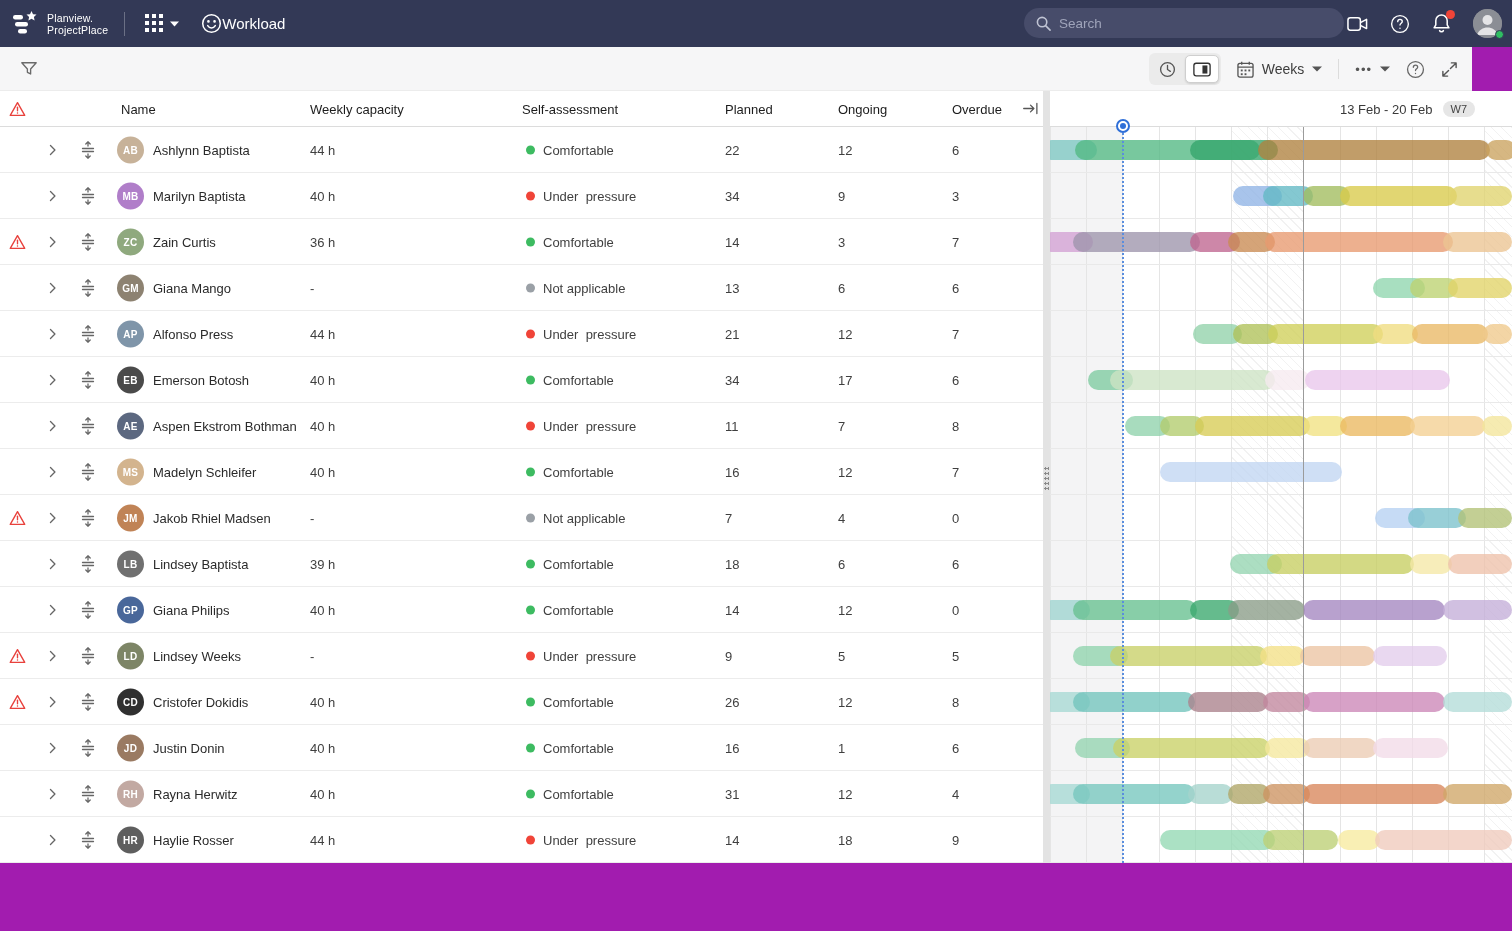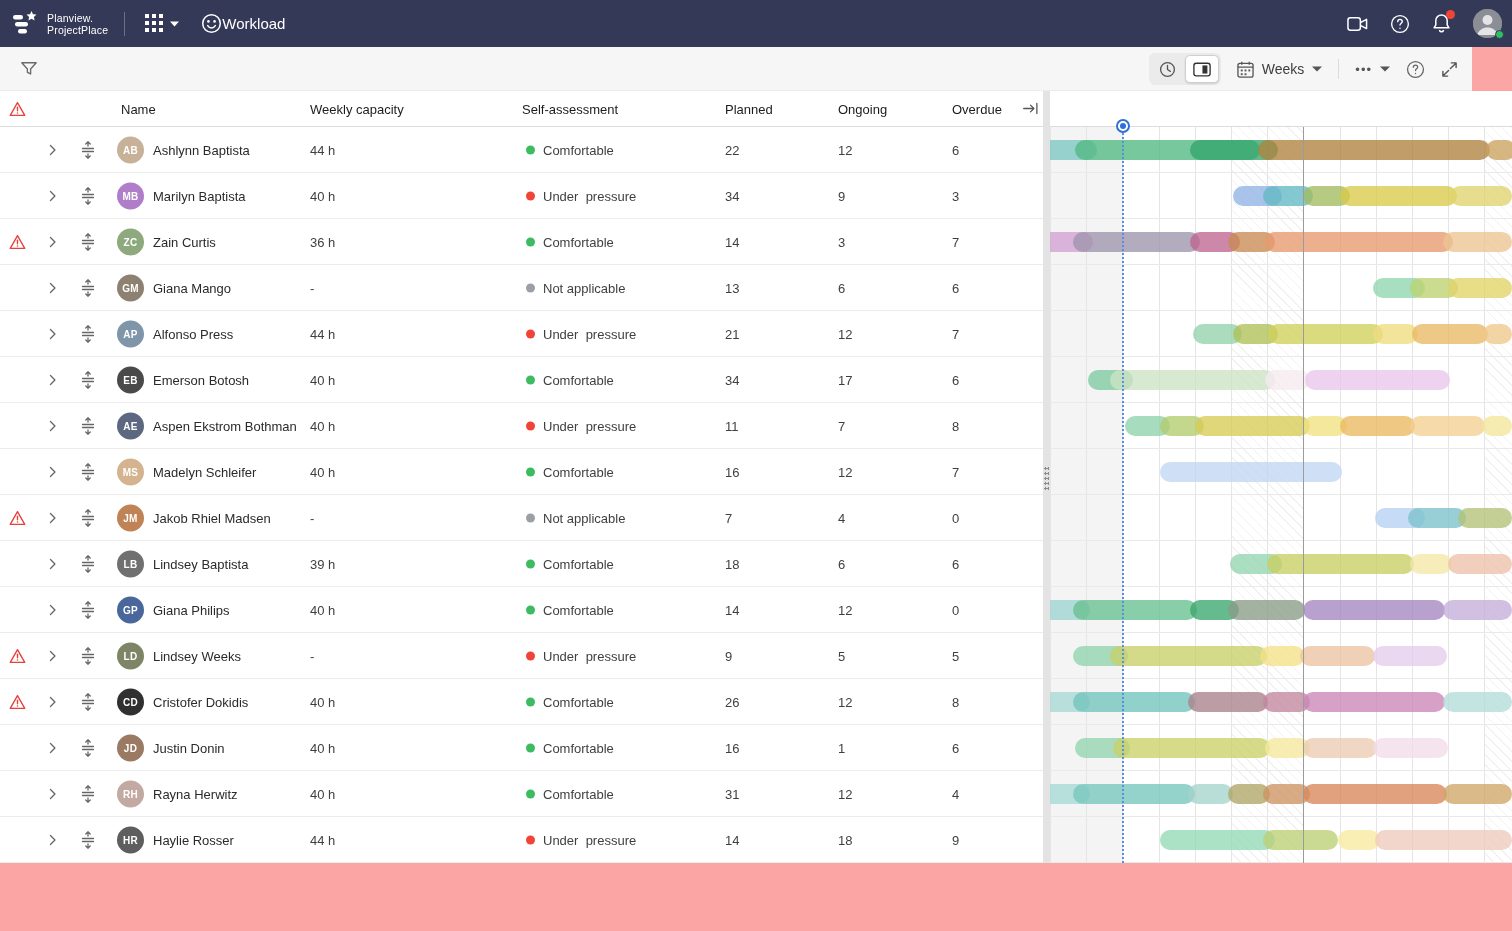--- a/index.html
+++ b/index.html
@@ -1,19 +1,19 @@
 <!DOCTYPE html>
 <html style="--brand-navy: #333956; --accent-blue: #2f6fd8; --status-green: #3dbb61; --status-red: #f04438; --status-gray: #9aa0a6; --warning-red: #e8413c; --notification-red: #f04438; --presence-green: #2fbe62;"><head>
 <meta charset="utf-8">
 <style>
   * { margin:0; padding:0; box-sizing:border-box; }
   html,body { background:#fff; }
   #app {
     position:relative; width:1512px; height:931px; overflow:hidden;
-    font-family:"Liberation Sans", sans-serif; background:#fca5a5;
+    font-family:"Liberation Sans", sans-serif; background:#a21caf;
     -webkit-font-smoothing:antialiased;
   }
   
   .topbar { position:absolute; left:0; top:0; width:1512px; height:47px;
     background:var(--brand-navy,#333956); display:flex; align-items:center; z-index:30; }
   .logo-wrap { display:flex; align-items:center; margin-left:12px; }
   .brand-text { color:#fff; font-size:10.5px; line-height:12px; margin-left:8px; letter-spacing:.2px; }
   .tb-divider { width:1px; height:24px; background:rgba(255,255,255,.28); margin:0 20px 0 16px; }
   .tb-icon { display:flex; align-items:center; justify-content:center; color:#fff; cursor:pointer; }
   .apps-caret { margin-left:6px; }
@@ -134,20 +134,27 @@
     <div class="tb-icon smiley">
       <svg width="21" height="21" viewBox="0 0 22 22" fill="none" stroke="#fff" stroke-width="1.6">
         <circle cx="11" cy="11" r="9.2"></circle>
         <circle cx="7.8" cy="8.8" r="0.6" fill="#fff"></circle>
           <circle cx="14.2" cy="8.8" r="0.6" fill="#fff"></circle>
         <path d="M7 13.2c1 1.6 2.4 2.4 4 2.4s3-0.8 4-2.4" stroke-linecap="round"></path>
       </svg>
     </div>
     <div class="app-title">Workload</div>
 
+    <div class="search">
+      <svg width="15" height="15" viewBox="0 0 16 16" fill="none" stroke="#c0c4d4" stroke-width="1.7">
+        <circle cx="6.5" cy="6.5" r="5"></circle>
+          <path d="M10.5 10.5L15 15" stroke-linecap="round"></path>
+      </svg>
+      <input type="text" placeholder="Search" style="">
+    </div>
 
     <div class="tb-right">
       <div class="tb-icon">
         <svg width="21" height="16" viewBox="0 0 22 16" fill="none" stroke="#fff" stroke-width="1.6">
           <rect x="1" y="1.5" width="13" height="13" rx="2.5"></rect>
           <path d="M14 6.5l6.5-3.3v9.6L14 9.5" stroke-linejoin="round"></path>
         </svg>
       </div>
       <div class="tb-icon">
         <svg width="20" height="20" viewBox="0 0 22 22" fill="none" stroke="#fff" stroke-width="1.5">
@@ -666,20 +673,24 @@
       <span class="num overdue">9</span>
     </div>
   </div>
 
     <div class="resizer">
         <div class="dots"></div>
       </div>
 
     <div class="gantt">
       <div class="g-head">
+        <div class="g-week" style="left:253px;width:209px">
+          <span>13 Feb - 20 Feb</span>
+          <span class="g-badge">W7</span>
+        </div>
       </div>
       <div class="g-grid">
         <div class="past"></div>
         <div class="hatch" style="left:181px;width:72px"></div>
         <div class="hatch" style="left:434px;width:28px"></div>
       <div class="gline" style="left: 0px;"></div>
           <div class="gline" style="left: 36px;"></div>
           <div class="gline" style="left: 72px;"></div>
           <div class="gline" style="left: 109px;"></div>
           <div class="gline" style="left: 145px;"></div>

